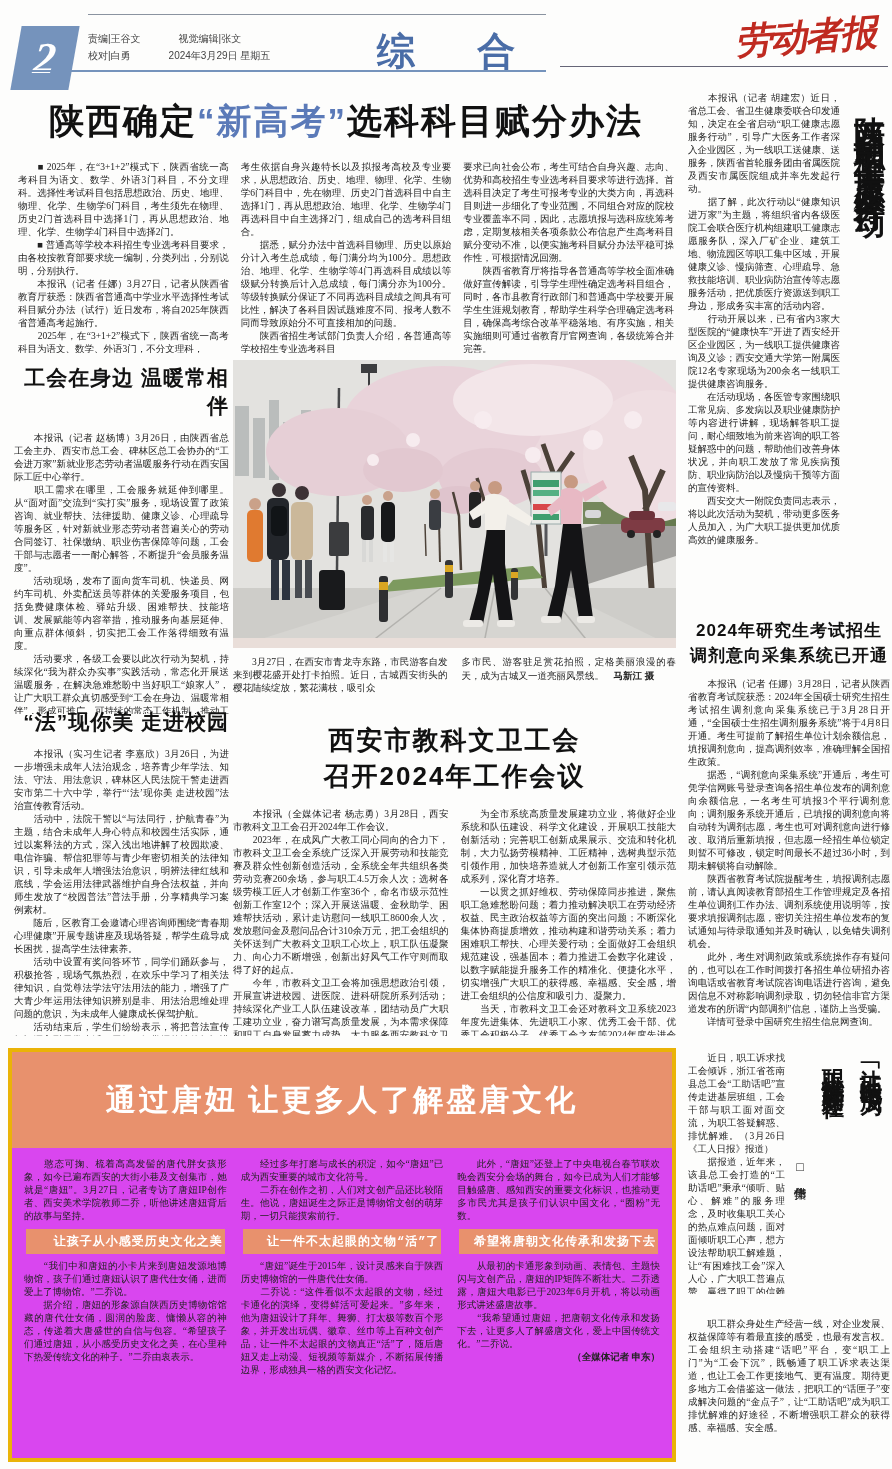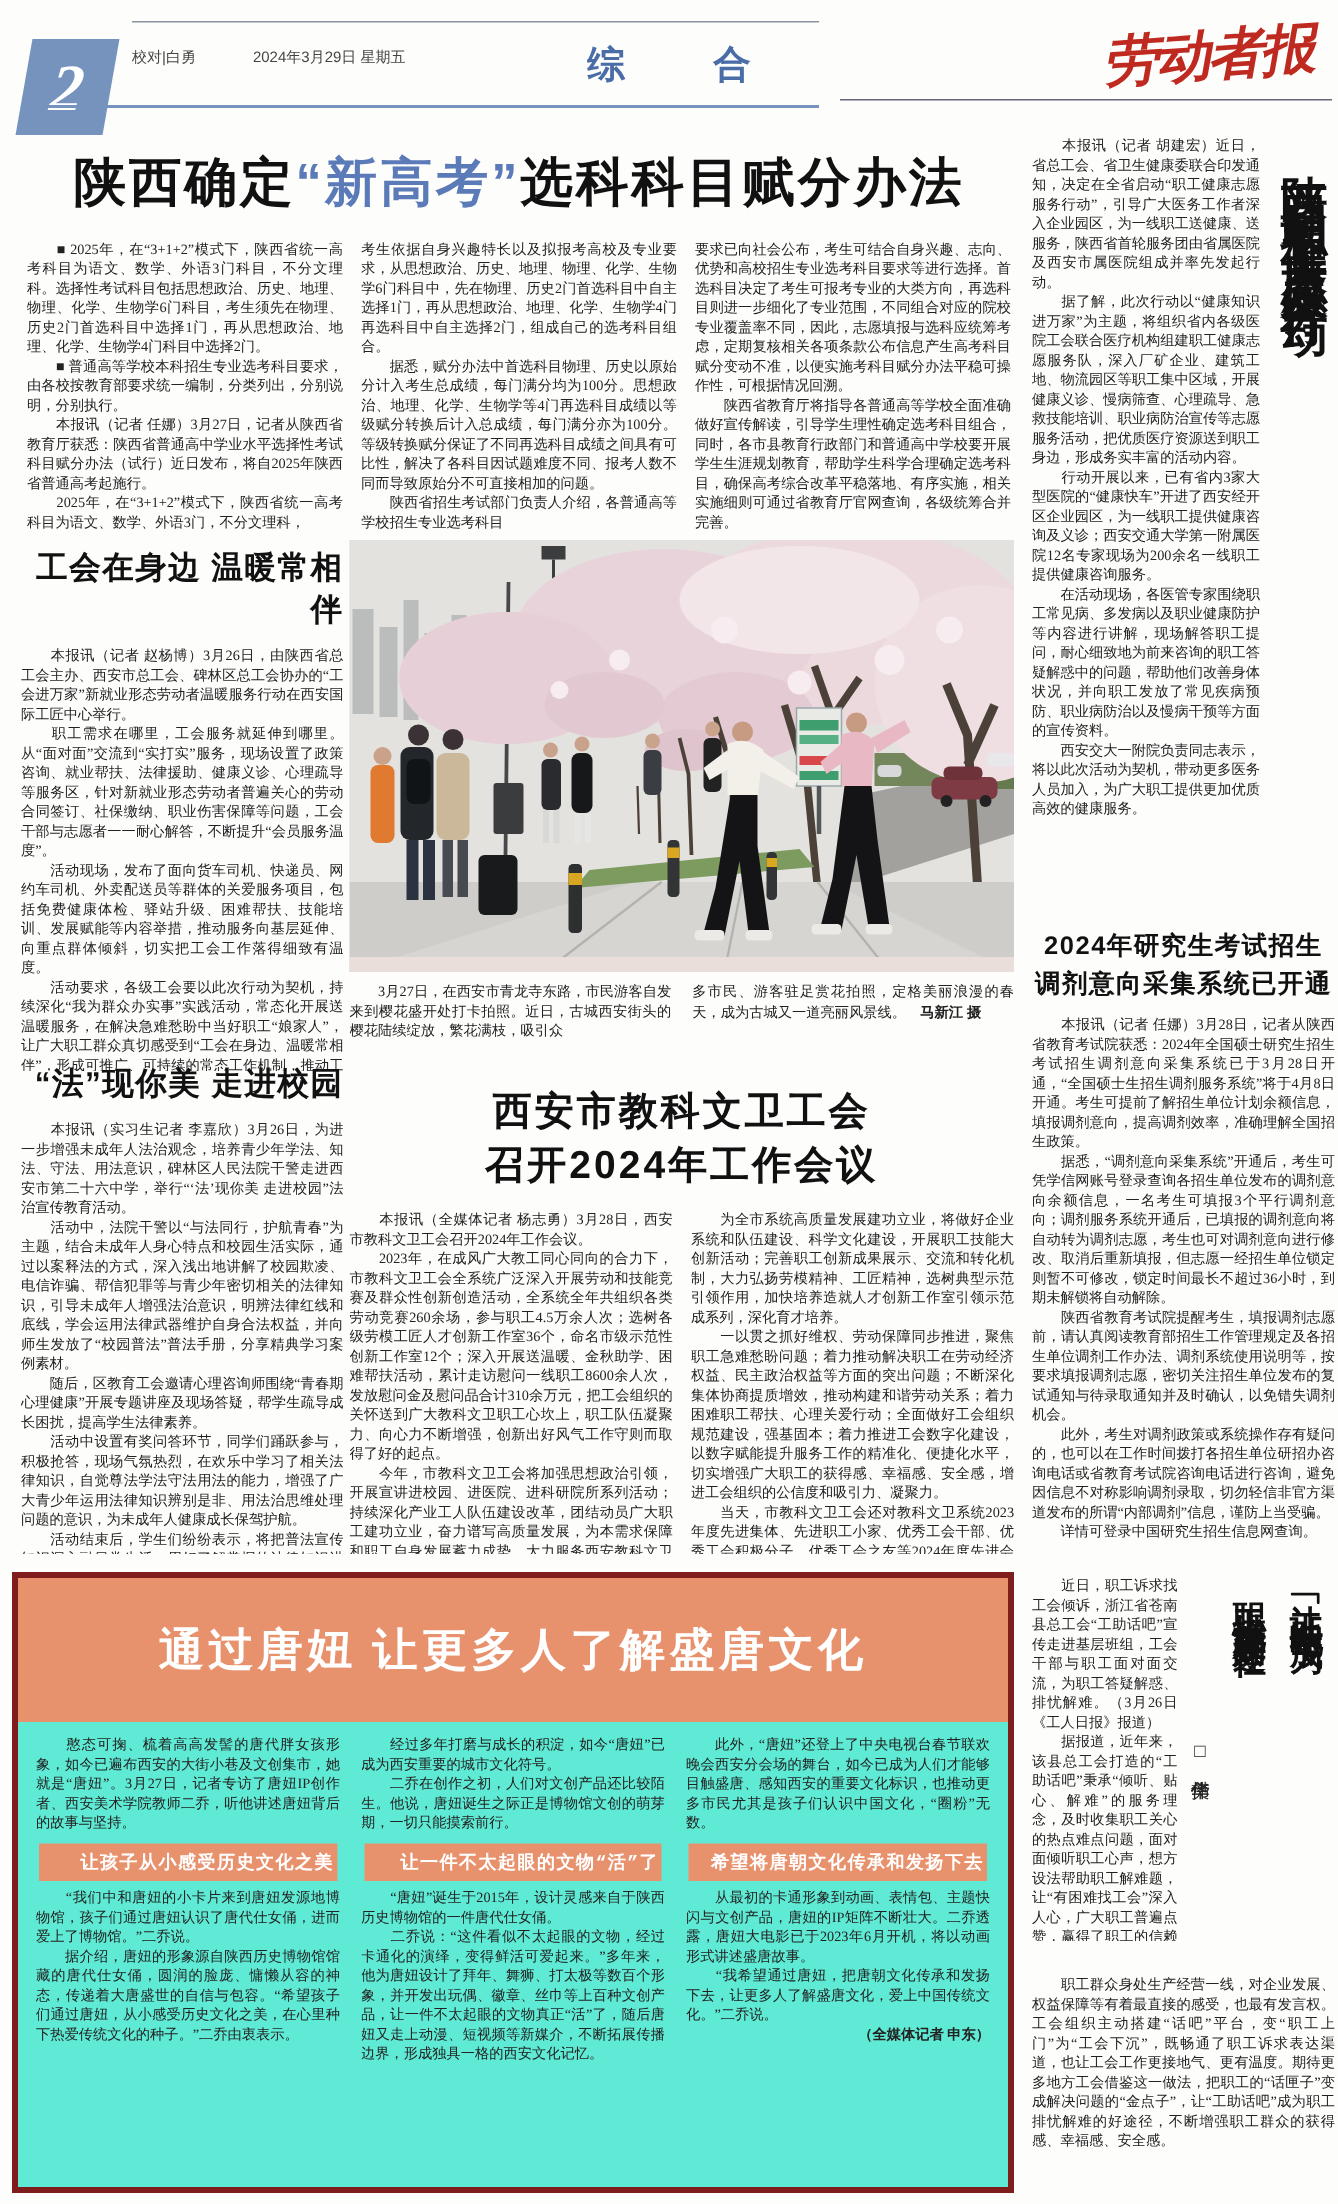--- a/index.html
+++ b/index.html
@@ -10,21 +10,21 @@
   .bodytext{font-size:9.5px;line-height:13px;text-align:justify;
             white-space:pre-wrap;overflow:hidden;color:#222;}
   .hl-sans{font-family:"Liberation Sans","DejaVu Sans",sans-serif;}
   
   .pageno{left:16px;top:26px;width:58px;height:64px;background:#7593bc;
           transform:skewX(-10deg);display:flex;align-items:center;justify-content:center;}
   .pageno span{color:#fff;font-size:44px;font-weight:bold;font-style:italic;transform:skewX(4deg);}
   .rule{position:absolute;background:#9aa6b5;}
   .edinfo{left:88px;top:30px;width:320px;font-size:10px;color:#444;line-height:17px;}
   .edinfo .row{display:flex;gap:38px;}
-  .section-title{left:0;top:26px;width:892px;text-align:center;font-size:25px;
+  .section-title{left:0;top:26px;width:892px;text-align:center;font-size:38px;
                  font-weight:bold;color:#4a6da7;letter-spacing:26px;text-indent:26px;}
   .masthead{left:735px;top:12px;width:150px;height:52px;color:#bf2a20;
             font-size:37px;font-weight:bold;font-style:italic;
             transform:rotate(-4deg);letter-spacing:-2px;white-space:nowrap;}
   
   .topstory{left:18px;top:98px;width:656px;}
   .topstory h1{margin:0 0 16px 0;text-align:center;font-size:35px;font-weight:900;
                letter-spacing:2px;color:#111;}
   .topstory h1 .blue{color:#5b7ab8;}
   .cols{display:flex;gap:12px;}
@@ -48,22 +48,22 @@
   .centerstory{left:233px;top:722px;width:443px;}
   .centerstory h2{margin:0;text-align:center;font-size:26px;font-weight:900;
                   letter-spacing:2px;color:#111;line-height:36px;}
   .centerstory .cols{margin-top:14px;}
   .centerstory .bodytext{height:228px;}
   .pgstory{left:688px;top:618px;width:202px;}
   .pgstory h3{margin:0 0 10px 0;text-align:center;font-size:17px;font-weight:900;
               color:#111;line-height:25px;letter-spacing:1px;}
   .pgstory .bodytext{height:348px;}
   
-  .tang{left:8px;top:1048px;width:668px;height:414px;border:4px solid #7f1d1d;
-        box-sizing:border-box;background:#5eead4;}
+  .tang{left:8px;top:1048px;width:668px;height:414px;border:4px solid #eab308;
+        box-sizing:border-box;background:#d946ef;}
   .tang .banner{background:#e8916d;height:96px;display:flex;align-items:center;justify-content:center;}
   .tang .banner h2{margin:0;color:#fff;font-size:30px;font-weight:900;letter-spacing:3px;}
   .tang .cols{padding:10px 12px;}
   .tang .col{flex:1;height:288px;overflow:hidden;}
   .subhead{display:block;background:#e8916d;color:#fff;text-align:right;
            font-size:12px;font-weight:bold;padding:4px 2px;margin:6px 2px;
            font-family:Liberation Mono, monospace;letter-spacing:1px;}
   .credit-line{display:block;text-align:right;font-weight:bold;}
   
   .gz{left:688px;top:1052px;width:202px;}
@@ -74,20 +74,24 @@
   .gz .bottom{margin-top:24px;height:158px;}
 </style>
 </head>
 <body>
 
 <div class="abs rule" style="left:88px;top:14px;width:458px;height:1px;background:#8a93a0;"></div>
 <div class="abs pageno">
   <span>2</span>
 </div>
 <div class="abs edinfo hl-sans">
+  <div class="row">
+    <span>责编|王谷文</span>
+    <span>视觉编辑|张文</span>
+  </div>
   <div class="row">
     <span>校对|白勇</span>
     <span>2024年3月29日 星期五</span>
   </div>
 </div>
 <div class="abs section-title hl-sans">综  合</div>
 <div class="abs masthead">劳动者报</div>
 <div class="abs rule" style="left:16px;top:70px;width:530px;height:2px;background:#7593bc;"></div>
 <div class="abs rule" style="left:560px;top:66px;width:328px;height:1px;background:#667;"></div>
 

